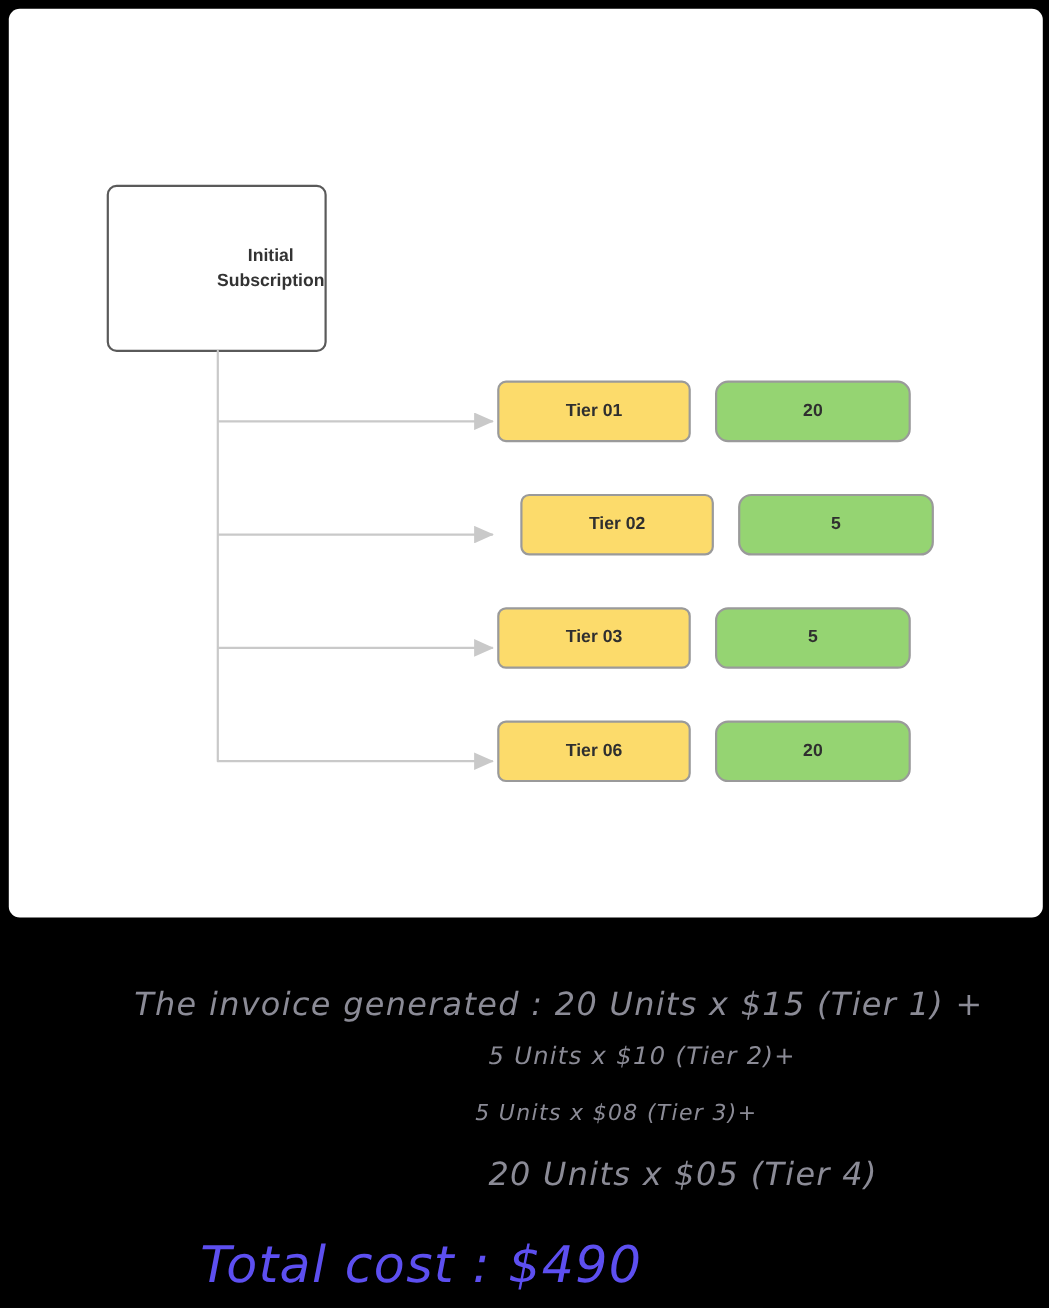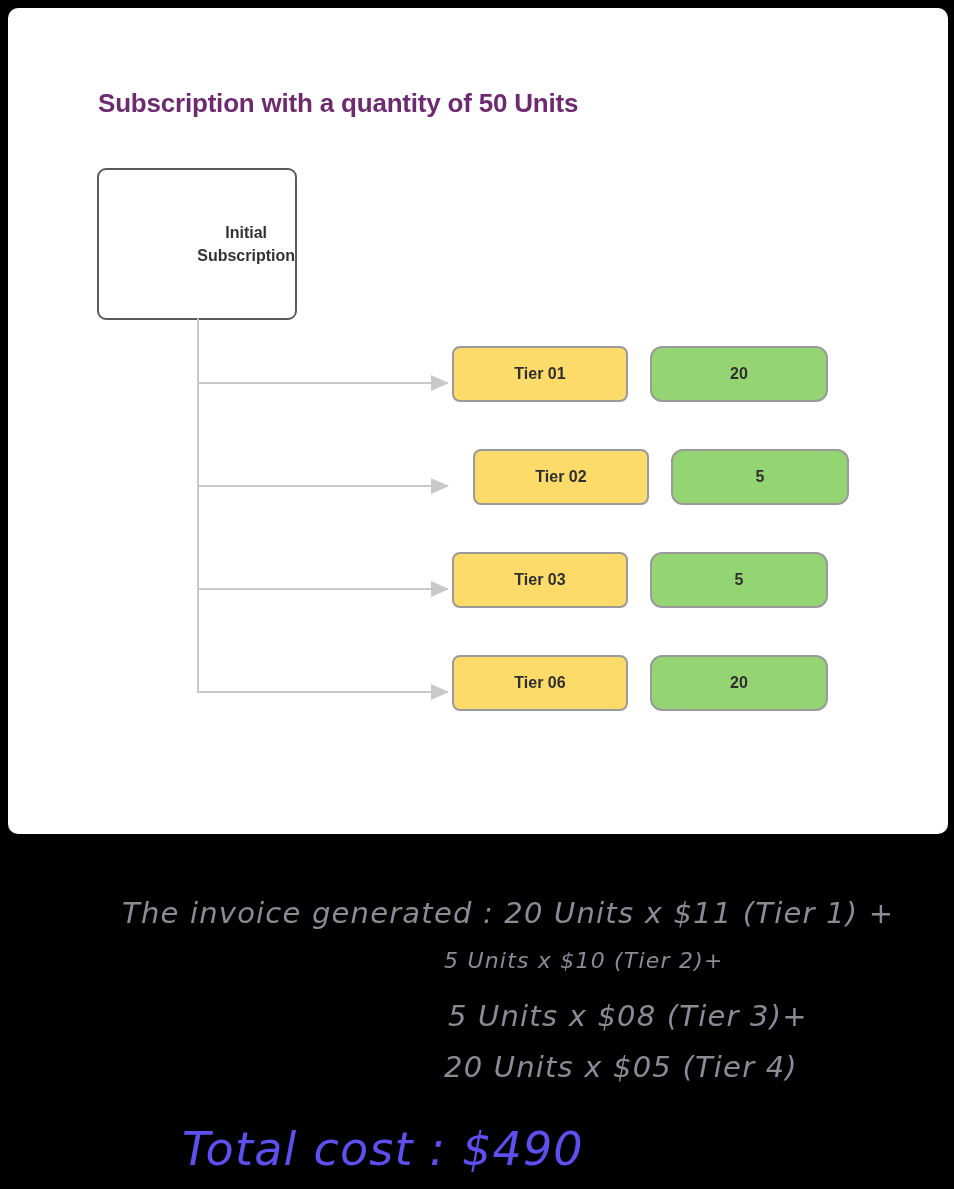--- a/index.html
+++ b/index.html
@@ -131,23 +131,23 @@
   #invoice-line-2 {
     position: absolute;
     left: 444px;
     top: 114px;
     font-size: 22px;
     white-space: nowrap;
     font-style: italic;
   }
   #invoice-line-3 {
     position: absolute;
-    left: 448px;
+    left: 432px;
     top: 165px;
-    font-size: 29px;
+    font-size: 20px;
     white-space: nowrap;
   }
   #invoice-line-4 {
     position: absolute;
     left: 444px;
     top: 216px;
     font-size: 29px;
     white-space: nowrap;
   }
   #total-cost-line {
@@ -157,21 +157,20 @@
     font-size: 46px;
     color: #5d4ff0;
     white-space: nowrap;
   }
 </style>
 </head>
 <body>
 
 <div id="diagram-panel">
 
-  <div id="diagram-title">Subscription with a quantity of 50 Units</div>
 
   <div id="root-node">
     <div class="node-label">
       <span>Initial</span><br>
       <span>Subscription</span>
     </div>
   </div>
 
   <svg id="connectors" viewBox="0 0 940 826" xmlns="http://www.w3.org/2000/svg">
     <defs>
@@ -201,18 +200,18 @@
     <div class="qty-box">5</div>
   </div>
   <div class="tier-row" style="top:647px;">
     <div class="tier-box">Tier 06</div>
     <div class="qty-box">20</div>
   </div>
 
 </div>
 
 <div id="invoice-block">
-  <div id="invoice-line-1" class="hand">The invoice generated : 20 Units x $11 (Tier 1) +</div>
+  <div id="invoice-line-1" class="hand">The invoice generated : 20 Units x $15 (Tier 1) +</div>
   <div id="invoice-line-2" class="hand">5 Units x $10 (Tier 2)+</div>
   <div id="invoice-line-3" class="hand">5 Units x $08 (Tier 3)+</div>
   <div id="invoice-line-4" class="hand">20 Units x $05 (Tier 4)</div>
   <div id="total-cost-line" class="hand">Total cost : $490</div>
 </div>
 
 </body></html>

